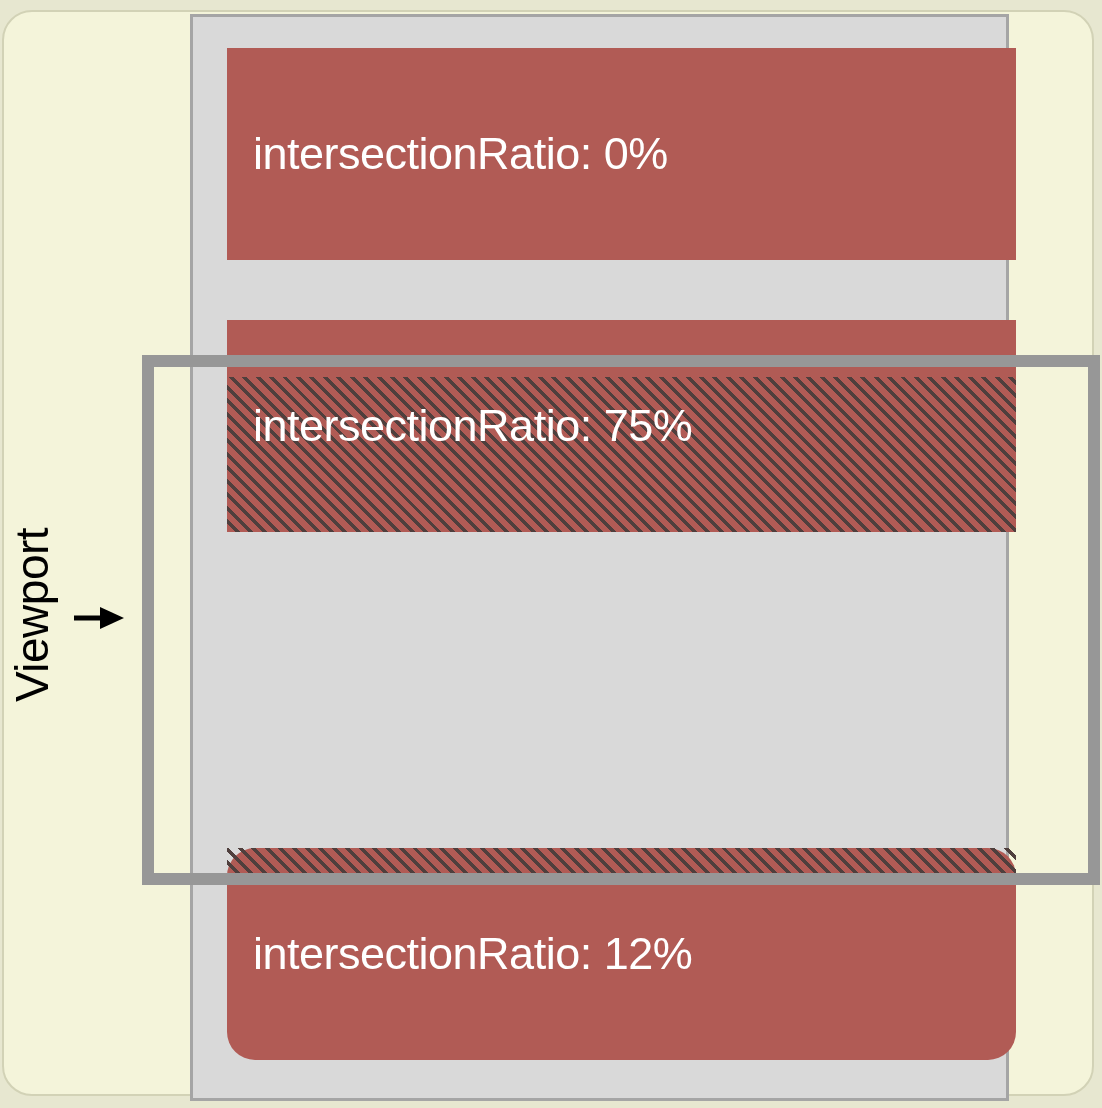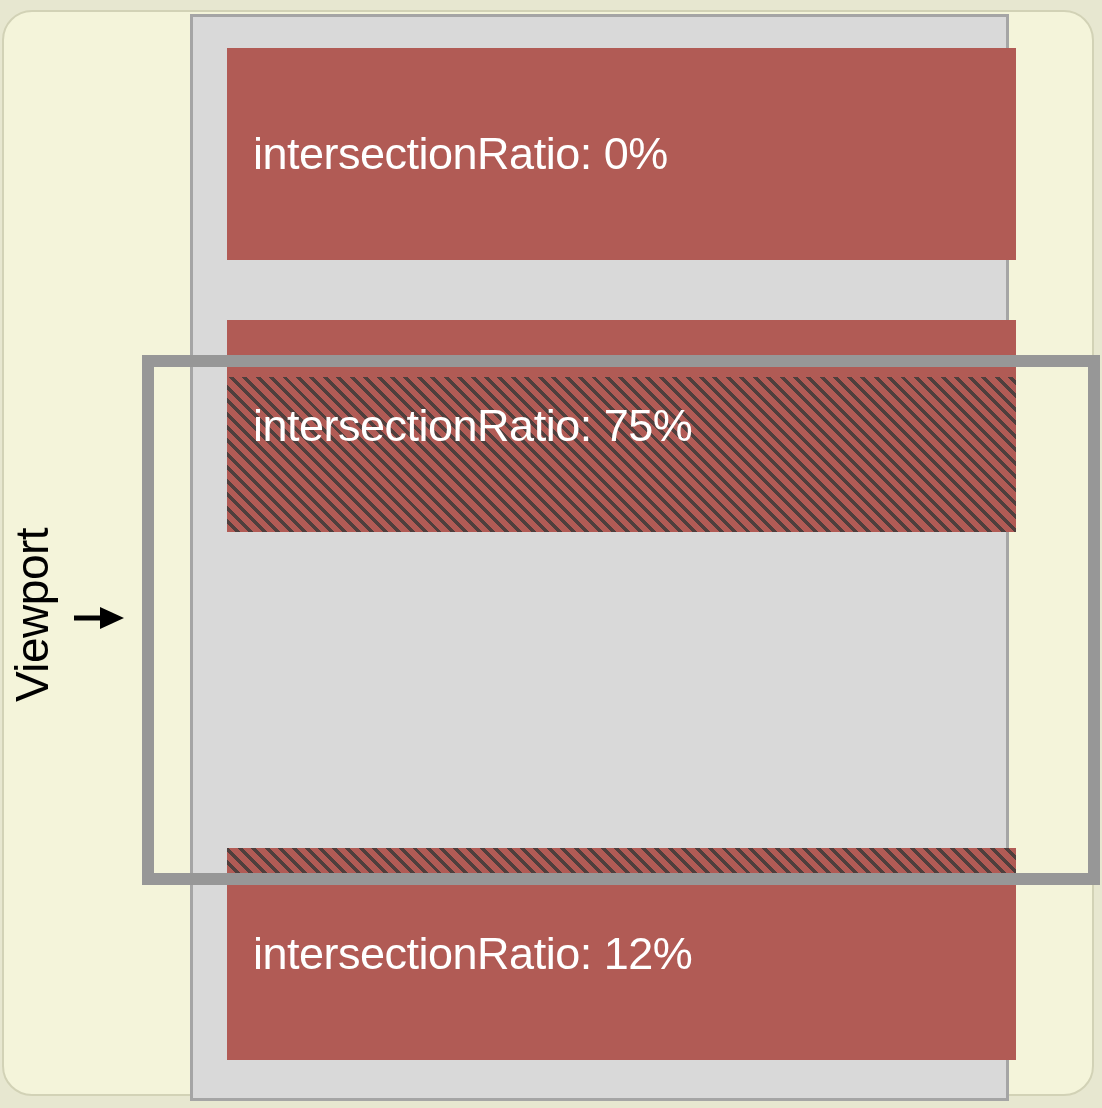--- a/index.html
+++ b/index.html
@@ -39,21 +39,21 @@
     left: 34px;                 
     width: 789px;
     height: 212px;
     background: var(--box-red, #b15b55);
     display: flex;
     align-items: center;
   }
   .box-0 { top: 31px; }         
   .box-1 { top: 303px; }        
   .box-2 { top: 563px; }        
-  .box-3 { top: 831px; }        
+  .box-3 { top: 831px; border-radius: 28px; }        
 
   .box-label {
     position: relative;
     z-index: 2;
     padding-left: 26px;
     color: var(--box-text, #ffffff);
     font-size: 45px;
     letter-spacing: -0.5px;
     white-space: nowrap;
   }

